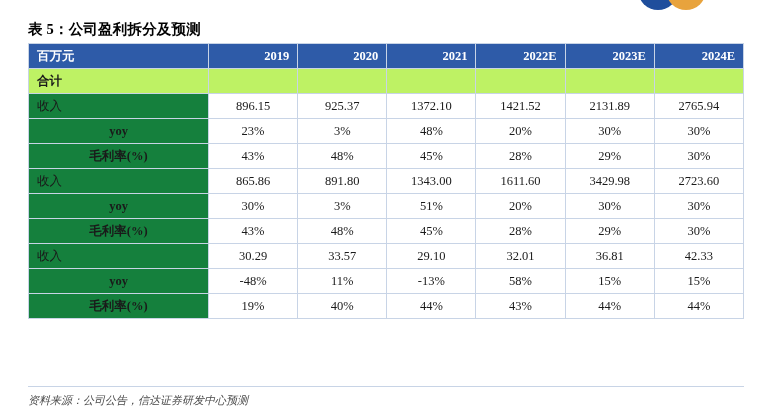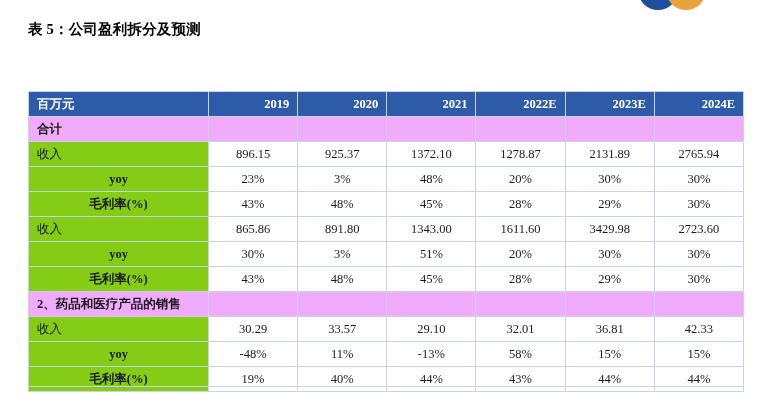--- a/index.html
+++ b/index.html
@@ -58,21 +58,20 @@
     letter-spacing: 0.2px;
   }
   table.fin {
     position: absolute;
     left: 28px;
     top: 43px;
     width: 716px;
     border-collapse: collapse;
     table-layout: fixed;
     font-size: 12.5px;
-    margin-top: 48px;
   }
   table.fin th, table.fin td {
     border: 1px solid #c8d4e6;
     height: 25px;
     padding: 0 8px;
     box-sizing: border-box;
   }
   thead th {
     background: #2e5ba8;
     color: #ffffff;
@@ -81,32 +80,32 @@
     font-size: 12.5px;
   }
   thead th.lbl {
     text-align: left;
   }
   thead th.num {
     text-align: right;
   }
   td.lbl {
     text-align: left;
-    background: #84cc16;
+    background: #15803d;
   }
   td.num {
     text-align: center;
     background: #ffffff;
   }
   td.bold {
     font-weight: bold;
     text-align: center;
   }
   tr.section td {
-    background: #f0abfc;
+    background: #bef264;
     font-weight: bold;
     text-align: left;
   }
   tr.section td.num {
     text-align: center;
   }
   .source {
     position: absolute;
     left: 28px;
     top: 393px;
@@ -156,21 +155,21 @@
         <td class="num"></td>
         <td class="num"></td>
         <td class="num"></td>
         <td class="num"></td>
       </tr>
       <tr>
         <td class="lbl">收入</td>
         <td class="num">896.15</td>
         <td class="num">925.37</td>
         <td class="num">1372.10</td>
-        <td class="num">1278.87</td>
+        <td class="num">1421.52</td>
         <td class="num">2131.89</td>
         <td class="num">2765.94</td>
       </tr>
       <tr>
         <td class="lbl bold">yoy</td>
         <td class="num">23%</td>
         <td class="num">3%</td>
         <td class="num">48%</td>
         <td class="num">20%</td>
         <td class="num">30%</td>
@@ -205,29 +204,20 @@
       </tr>
       <tr>
         <td class="lbl bold">毛利率(%)</td>
         <td class="num">43%</td>
         <td class="num">48%</td>
         <td class="num">45%</td>
         <td class="num">28%</td>
         <td class="num">29%</td>
         <td class="num">30%</td>
       </tr>
-      <tr class="section">
-        <td class="lbl">2、药品和医疗产品的销售</td>
-        <td class="num"></td>
-        <td class="num"></td>
-        <td class="num"></td>
-        <td class="num"></td>
-        <td class="num"></td>
-        <td class="num"></td>
-      </tr>
       <tr>
         <td class="lbl">收入</td>
         <td class="num">30.29</td>
         <td class="num">33.57</td>
         <td class="num">29.10</td>
         <td class="num">32.01</td>
         <td class="num">36.81</td>
         <td class="num">42.33</td>
       </tr>
       <tr>
@@ -245,14 +235,15 @@
         <td class="num">40%</td>
         <td class="num">44%</td>
         <td class="num">43%</td>
         <td class="num">44%</td>
         <td class="num">44%</td>
       </tr>
     </tbody>
   </table>
 
   <div class="rule"></div>
+  <div class="source">资料来源：公司公告，信达证券研发中心预测</div>
 
 </div>
 
 </body></html>

